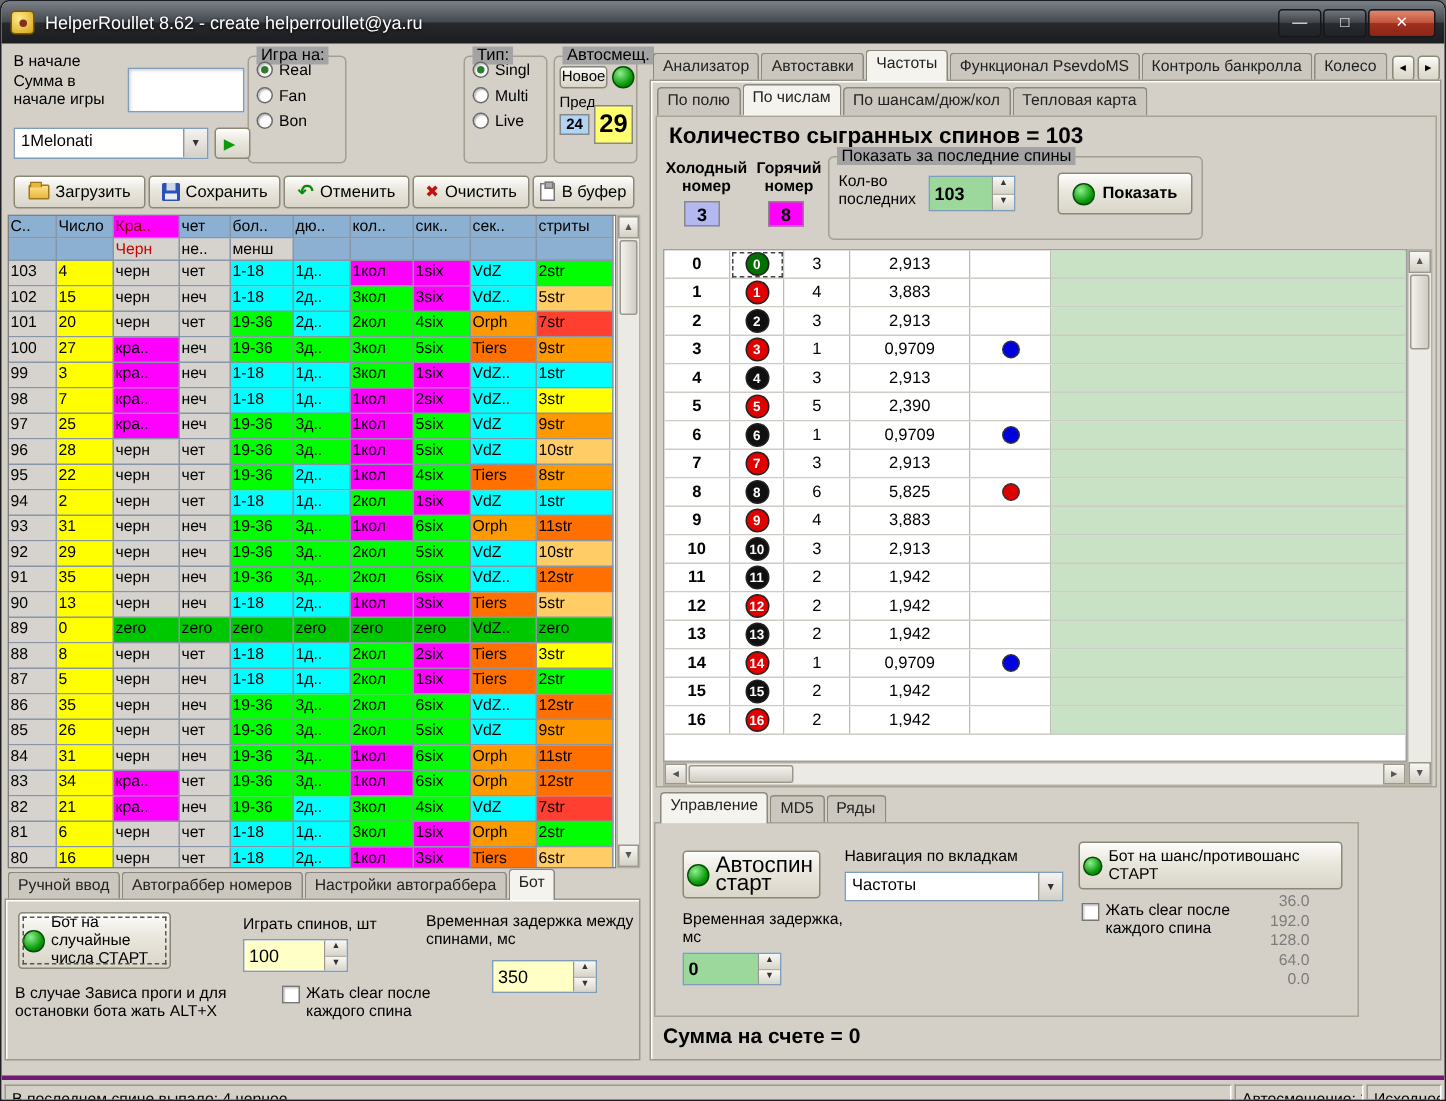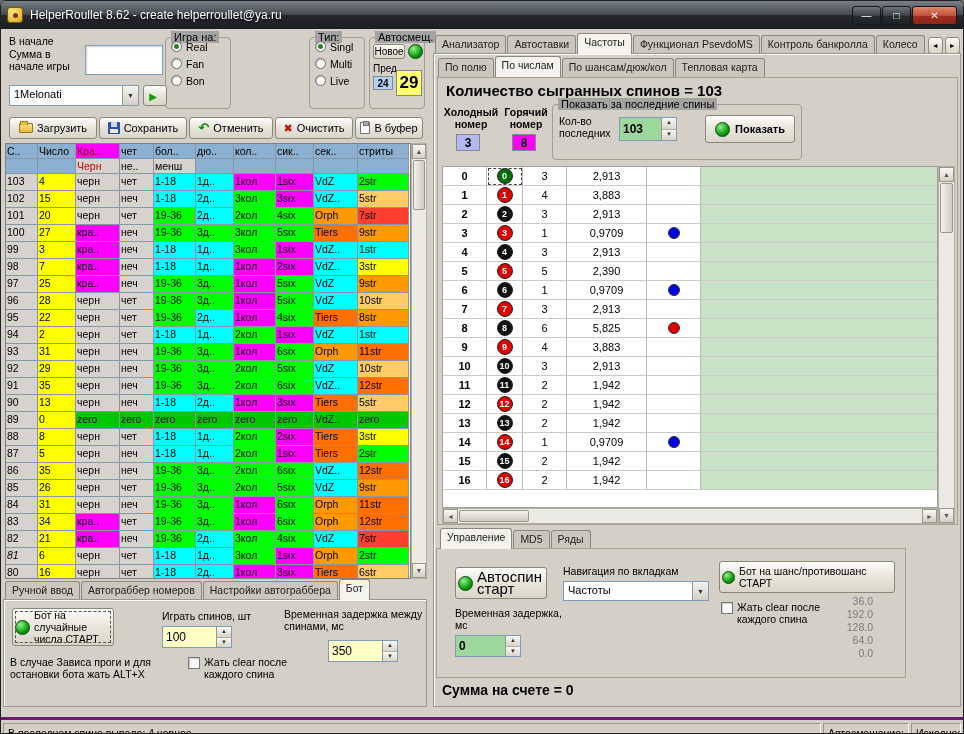--- a/index.html
+++ b/index.html
@@ -470,21 +470,21 @@
         <div class="lt-cell c2" style="background: rgb(255, 0, 255);">кра..</div>
         <div class="lt-cell c3" style="background: rgb(214, 211, 206);">неч</div>
         <div class="lt-cell c4" style="background: rgb(0, 255, 0);">19-36</div>
         <div class="lt-cell c5" style="background: rgb(0, 255, 255);">2д..</div>
         <div class="lt-cell c6" style="background: rgb(0, 255, 0);">3кол</div>
         <div class="lt-cell c7" style="background: rgb(0, 255, 0);">4six</div>
         <div class="lt-cell c8" style="background: rgb(0, 255, 255);">VdZ</div>
         <div class="lt-cell c9" style="background: rgb(255, 64, 48);">7str</div>
       </div>
       <div class="lt-row">
-        <div class="lt-cell c0" style="background: rgb(214, 211, 206); font-style: italic;">81</div>
+        <div class="lt-cell c0" style="background: rgb(214, 211, 206);">81</div>
         <div class="lt-cell c1" style="background: rgb(255, 255, 0);">6</div>
         <div class="lt-cell c2" style="background: rgb(214, 211, 206);">черн</div>
         <div class="lt-cell c3" style="background: rgb(214, 211, 206);">чет</div>
         <div class="lt-cell c4" style="background: rgb(0, 255, 255);">1-18</div>
         <div class="lt-cell c5" style="background: rgb(0, 255, 255);">1д..</div>
         <div class="lt-cell c6" style="background: rgb(0, 255, 0);">3кол</div>
         <div class="lt-cell c7" style="background: rgb(255, 0, 255);">1six</div>
         <div class="lt-cell c8" style="background: rgb(255, 153, 0);">Orph</div>
         <div class="lt-cell c9" style="background: rgb(0, 255, 0);">2str</div>
       </div>

